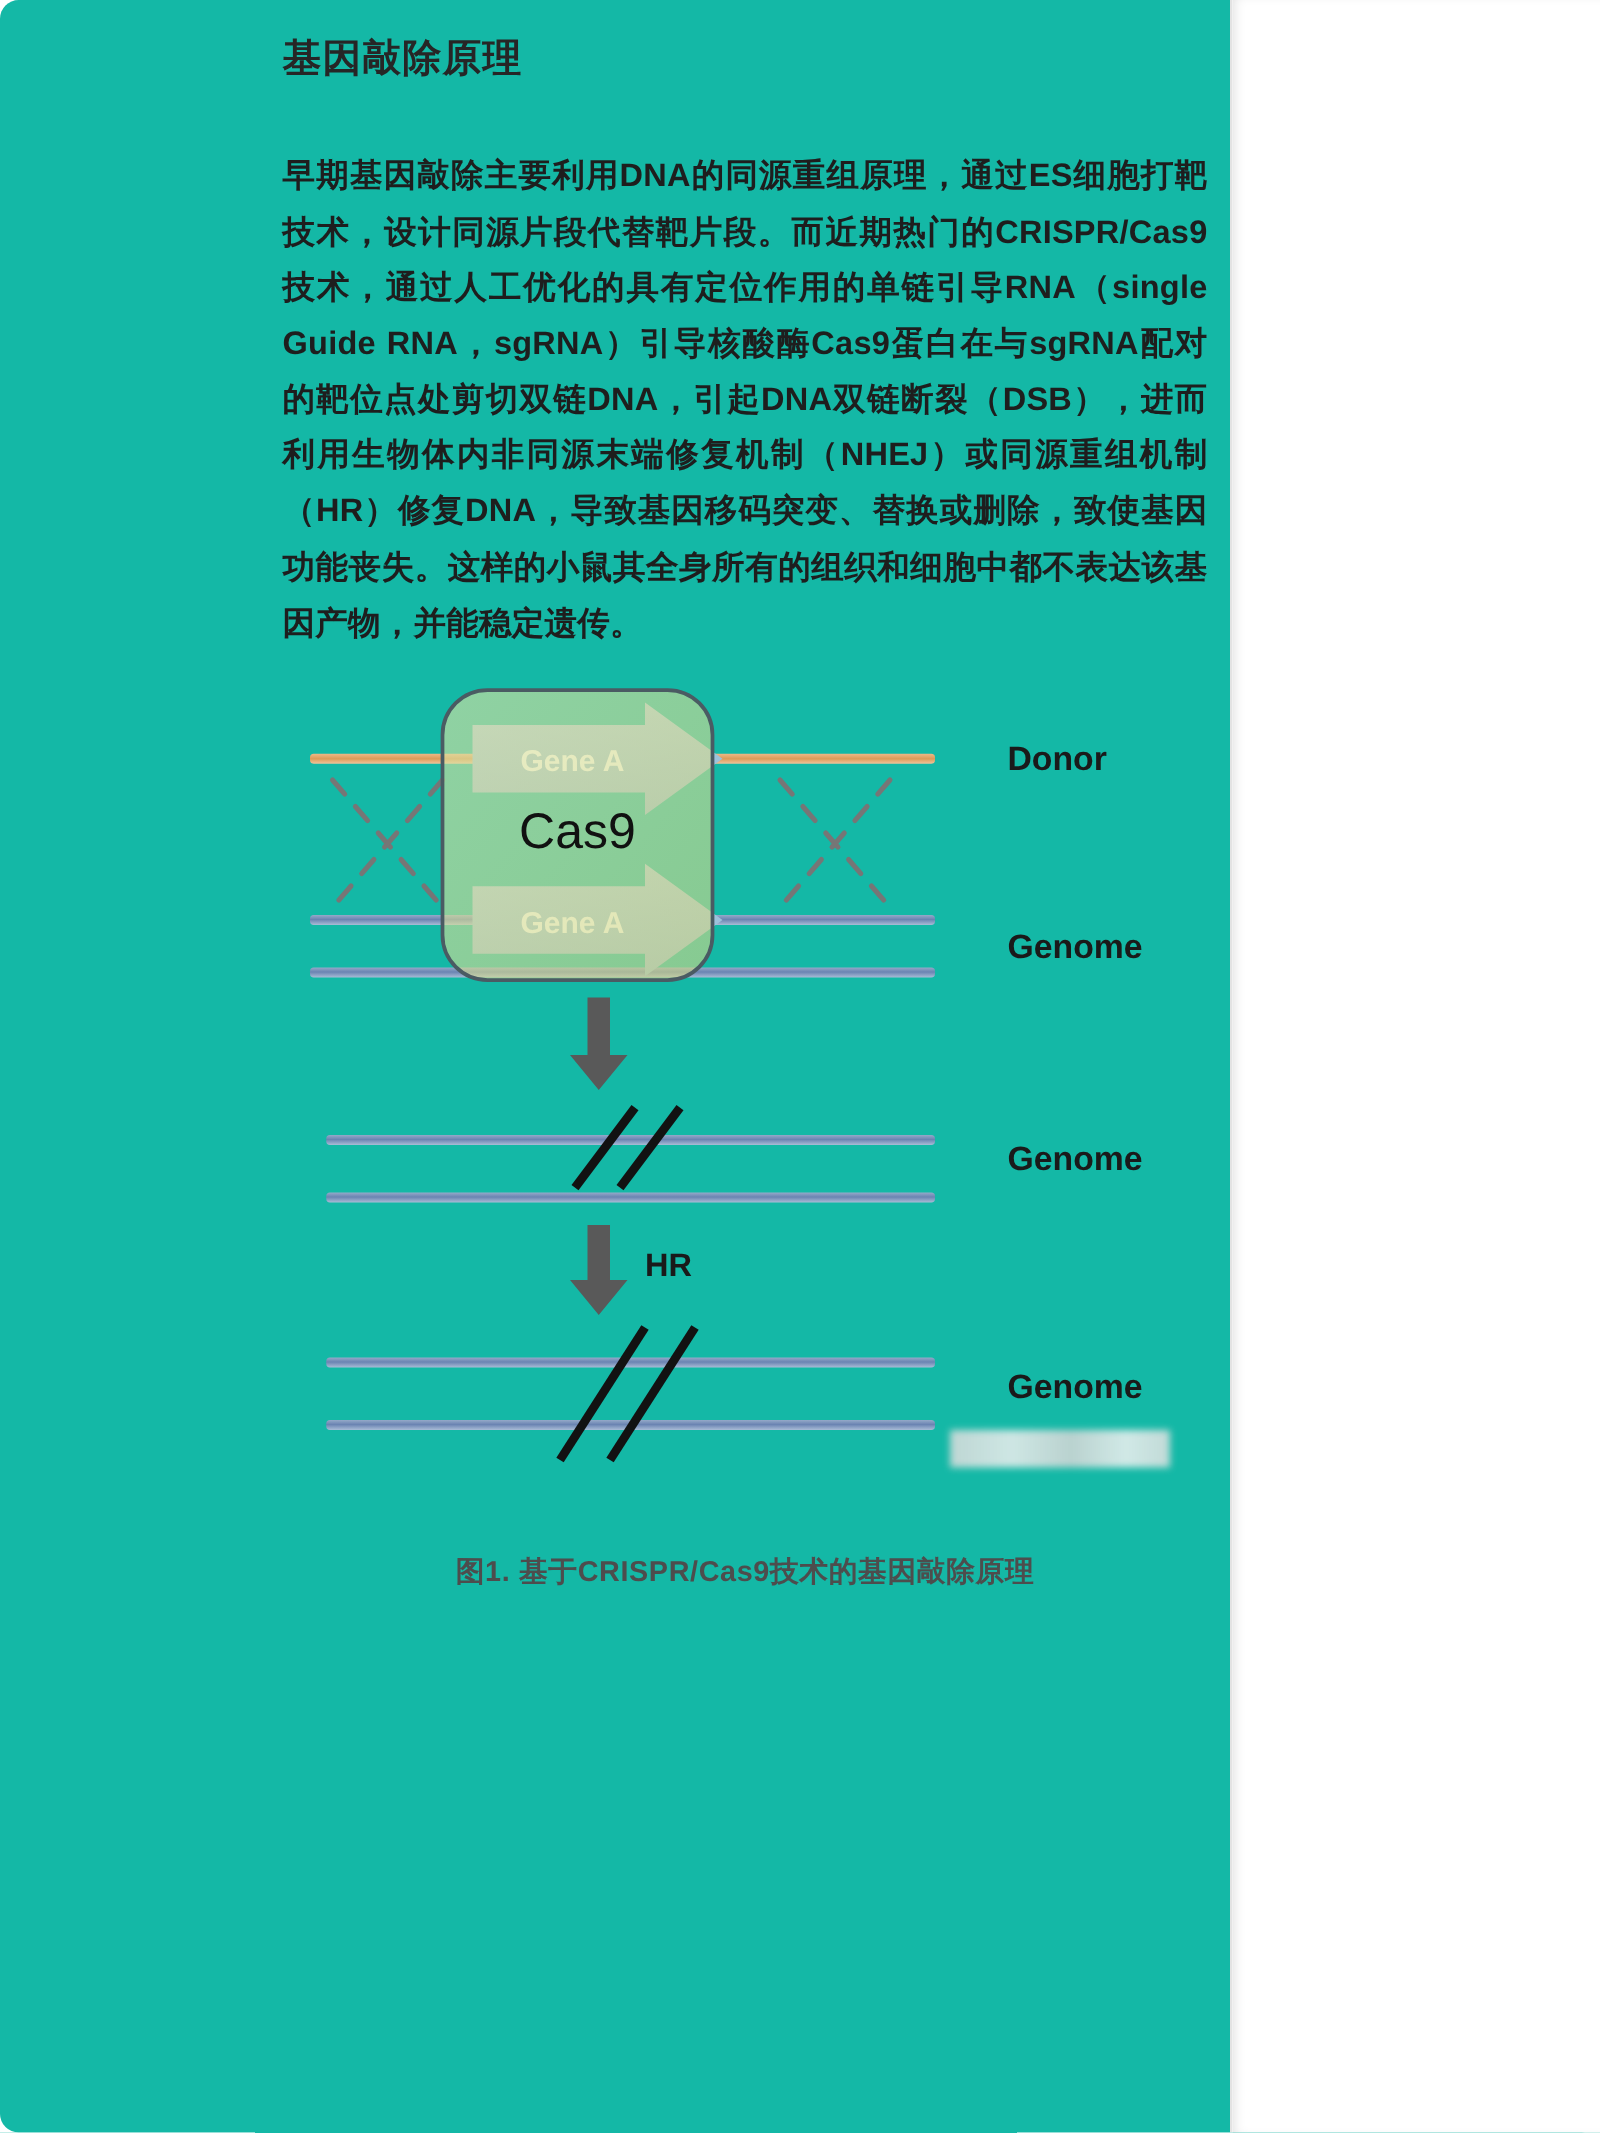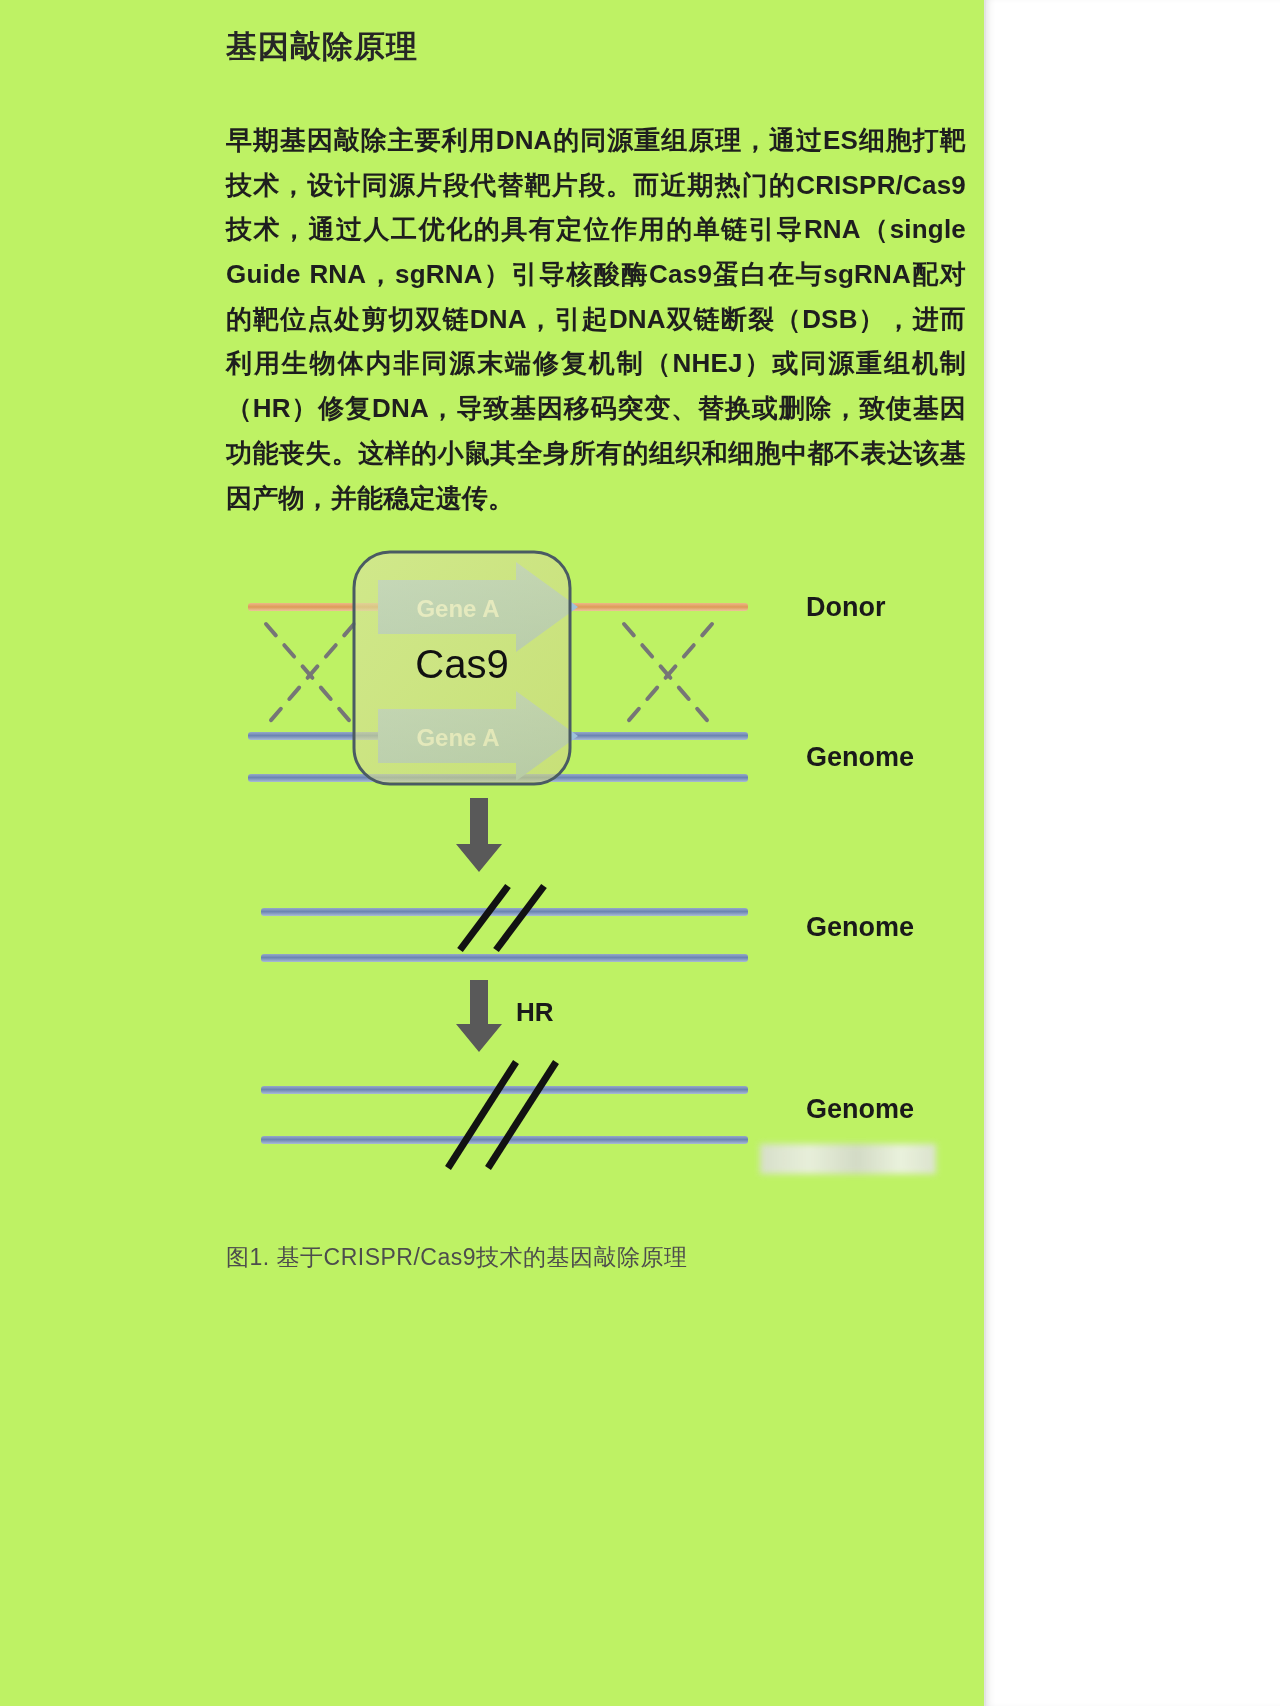--- a/index.html
+++ b/index.html
@@ -12,21 +12,22 @@
     height: 1706px;
     font-family: "Liberation Sans", "DejaVu Sans", sans-serif;
     overflow: hidden;
     position: relative;
   }
   .page {
     position: absolute;
     left: 0; top: 0;
     width: 1280px;
     height: 1706px;
-    background: #bef264;
+    background: #14b8a6;
+    border-radius: 15px;
   }
   
   .page-edge {
     position: absolute;
     top: 0;
     left: 984px;
     width: 296px;
     height: 1706px;
     background: #ffffff;
     border-left: 2px solid #e3e3e3;
@@ -57,23 +58,24 @@
     letter-spacing: 0.2px;
   }
   .figure {
     position: relative;
     margin-top: 18px;
     width: 740px;
     height: 680px;
   }
   .fig-caption {
     margin-top: 16px;
+    text-align: center;
     font-size: 23px;
     color: #4d4d4d;
-    font-weight: 400;
+    font-weight: 700;
     letter-spacing: 0.5px;
   }
   svg.diagram { display: block; }
   .wm {
     position: absolute;
     right: 30px;
     bottom: 52px;
     width: 176px;
     height: 30px;
     background: linear-gradient(90deg,#dcdcdc 0%, #efefef 28%, #d7d7d7 55%, #f2f2f2 80%, #e0e0e0 100%);

